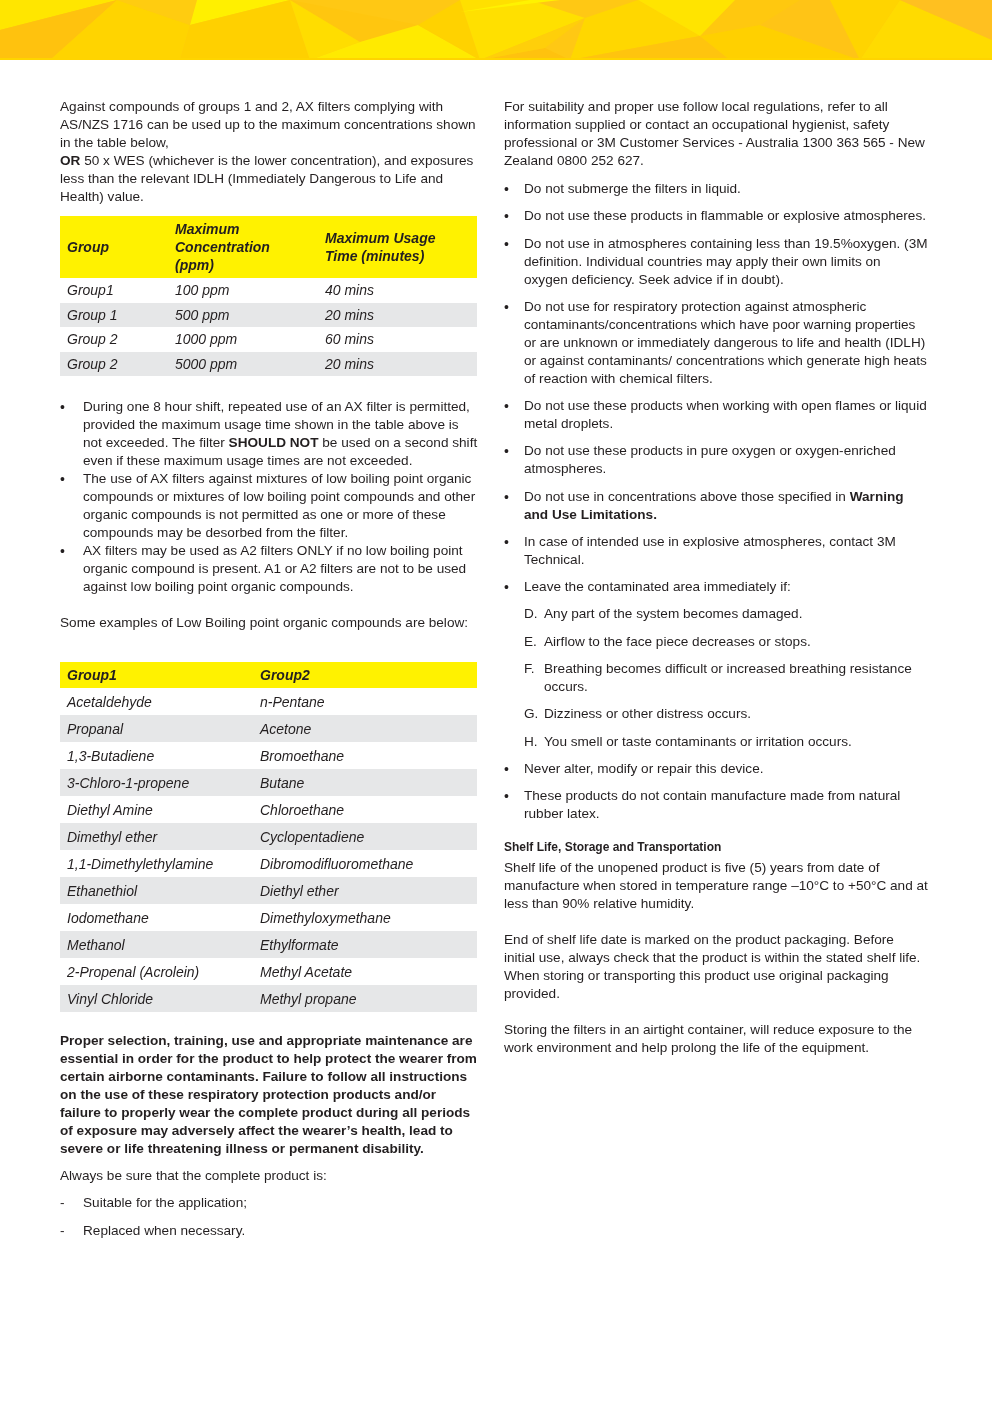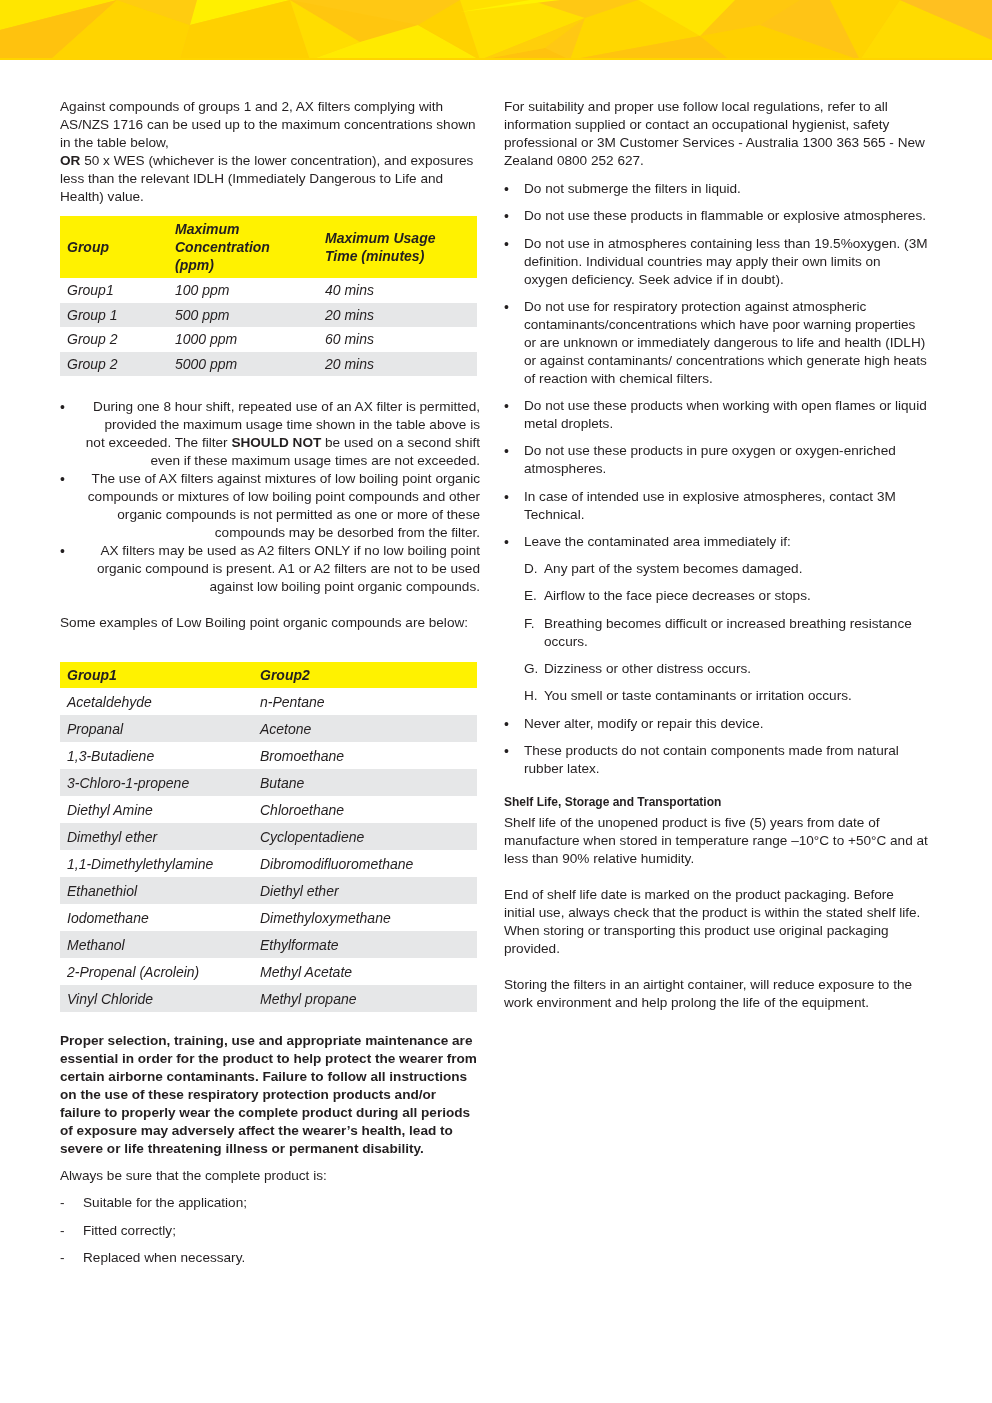--- a/index.html
+++ b/index.html
@@ -19,21 +19,21 @@
     td, th { text-align: left; vertical-align: middle; }
     thead th { background: #fff200; font-weight: bold; }
     tbody tr:nth-child(even) td { background: #e6e7e8; }
 
     .table1 { margin-top: 10px; }
     .table1 thead th { padding: 4px 7px; height: 62px; line-height: 18px; }
     .table1 tbody td { padding: 0 7px; height: 24.6px; }
     .table1 col.c1 { width: 108px; }
     .table1 col.c2 { width: 150px; }
 
-    .bullets { list-style: none; margin-top: 22px; text-align: right; }
+    .bullets { list-style: none; margin-top: 22px; }
     .bullets li { position: relative; padding-left: 23px; }
     .bullets li::before { content: "\2022"; position: absolute; left: 0; top: 0; font-size: 14px; }
 
     .lbp-intro { margin-top: 18px; }
 
     .table2 { margin-top: 30px; }
     .table2 thead th { padding: 0 7px; height: 26px; }
     .table2 tbody td { padding: 0 7px; height: 27px; }
     .table2 col.c1 { width: 193px; }
 
@@ -197,48 +197,48 @@
           <td>Vinyl Chloride</td>
           <td>Methyl propane</td>
         </tr>
     </tbody>
   </table>
 
   <p class="warning">Proper selection, training, use and appropriate maintenance are essential in order for the product to help protect the wearer from certain airborne contaminants. Failure to follow all instructions on the use of these respiratory protection products and/or failure to properly wear the complete product during all periods of exposure may adversely affect the wearer’s health, lead to severe or life threatening illness or permanent disability.</p>
   <p class="always">Always be sure that the complete product is:</p>
   <ul class="dashes">
     <li>Suitable for the application;</li>
-    <li>Fitted correctly;</li>
     <li>Replaced when necessary.</li>
   </ul>
 </div>
 
 <div class="col-right">
   <p>For suitability and proper use follow local regulations, refer to all information supplied or contact an occupational hygienist, safety professional or 3M Customer Services - Australia 1300 363 565 - New Zealand 0800 252 627.</p>
 
   <ul class="rbullets">
     <li>Do not submerge the filters in liquid.</li>
     <li>Do not use these products in flammable or explosive atmospheres.</li>
     <li>Do not use in atmospheres containing less than 19.5%oxygen. (3M definition. Individual countries may apply their own limits on oxygen deficiency. Seek advice if in doubt).</li>
     <li>Do not use for respiratory protection against atmospheric contaminants/concentrations which have poor warning properties or are unknown or immediately dangerous to life and health (IDLH) or against contaminants/ concentrations which generate high heats of reaction with chemical filters.</li>
     <li>Do not use these products when working with open flames or liquid metal droplets.</li>
     <li>Do not use these products in pure oxygen or oxygen-enriched atmospheres.</li>
+    <li><span>Do not use in concentrations above those specified in </span><b>Warning and Use Limitations.</b></li>
     <li>In case of intended use in explosive atmospheres, contact 3M Technical.</li>
     <li>
       <span>Leave the contaminated area immediately if:</span>
       <ul class="sublist">
         <li><span class="letter">D.</span><span>Any part of the system becomes damaged.</span></li>
         <li><span class="letter">E.</span><span>Airflow to the face piece decreases or stops.</span></li>
         <li><span class="letter">F.</span><span>Breathing becomes difficult or increased breathing resistance occurs.</span></li>
         <li><span class="letter">G.</span><span>Dizziness or other distress occurs.</span></li>
         <li style="margin-bottom:0"><span class="letter">H.</span><span>You smell or taste contaminants or irritation occurs.</span></li>
       </ul>
     </li>
     <li>Never alter, modify or repair this device.</li>
-    <li>These products do not contain components made from natural rubber latex.</li>
+    <li>These products do not contain manufacture made from natural rubber latex.</li>
   </ul>
 
   <div class="shelf">
     <h2 class="section-title">Shelf Life, Storage and Transportation</h2>
     <p>Shelf life of the unopened product is five (5) years from date of manufacture when stored in temperature range –10°C to +50°C and at less than 90% relative humidity.</p>
     <p>End of shelf life date is marked on the product packaging. Before initial use, always check that the product is within the stated shelf life. When storing or transporting this product use original packaging provided.</p>
     <p>Storing the filters in an airtight container, will reduce exposure to the work environment and help prolong the life of the equipment.</p>
   </div>
 </div>
 

